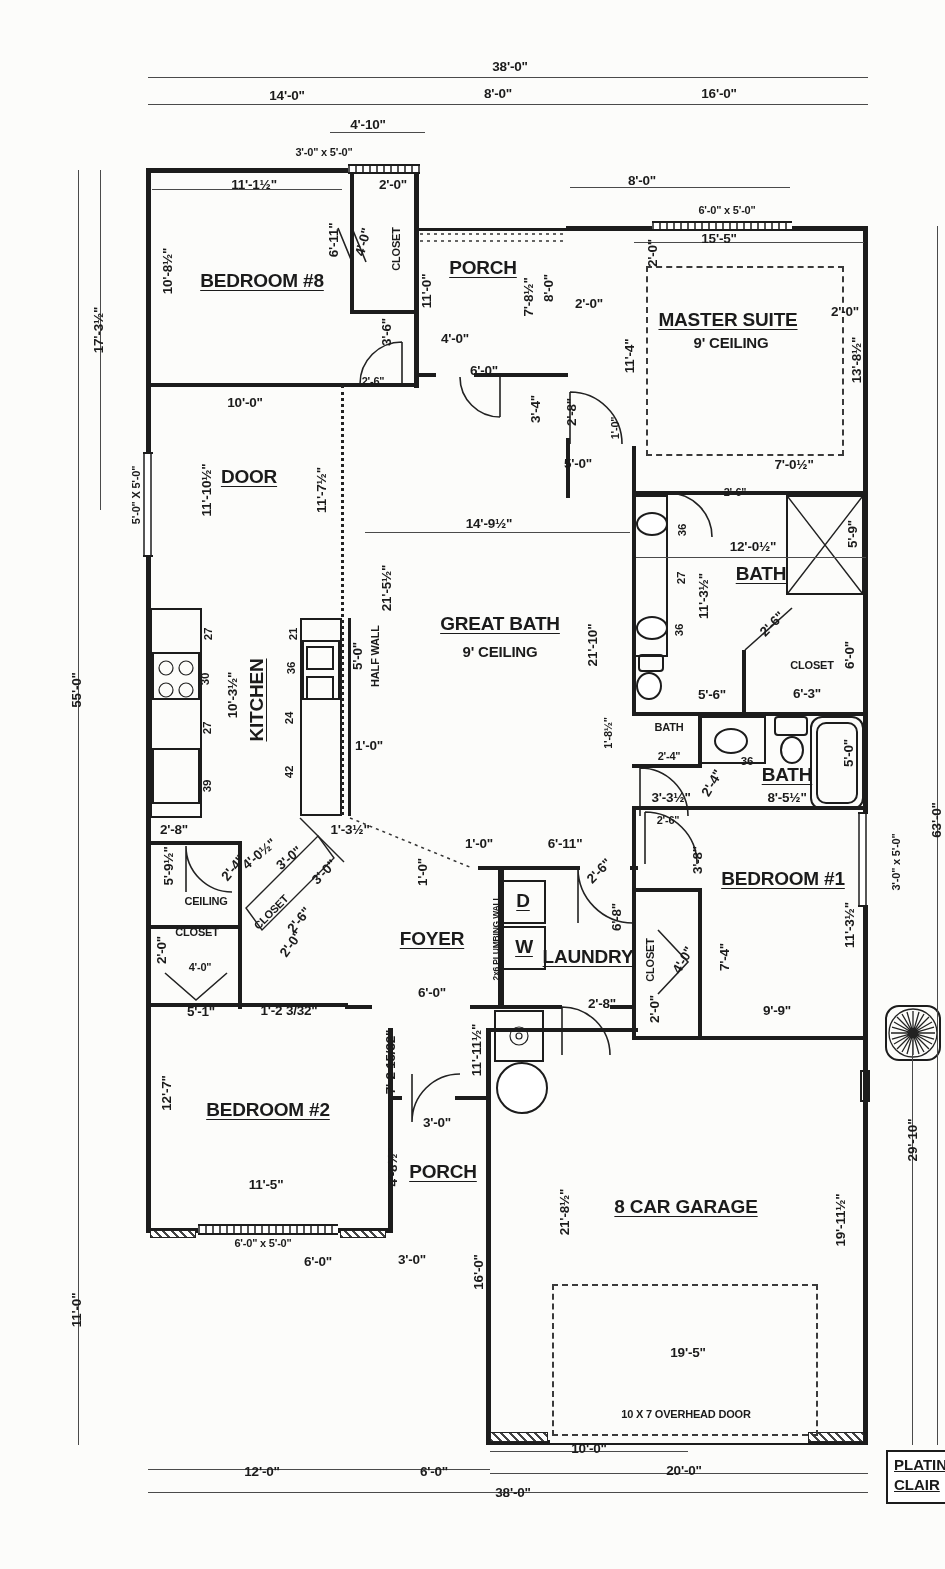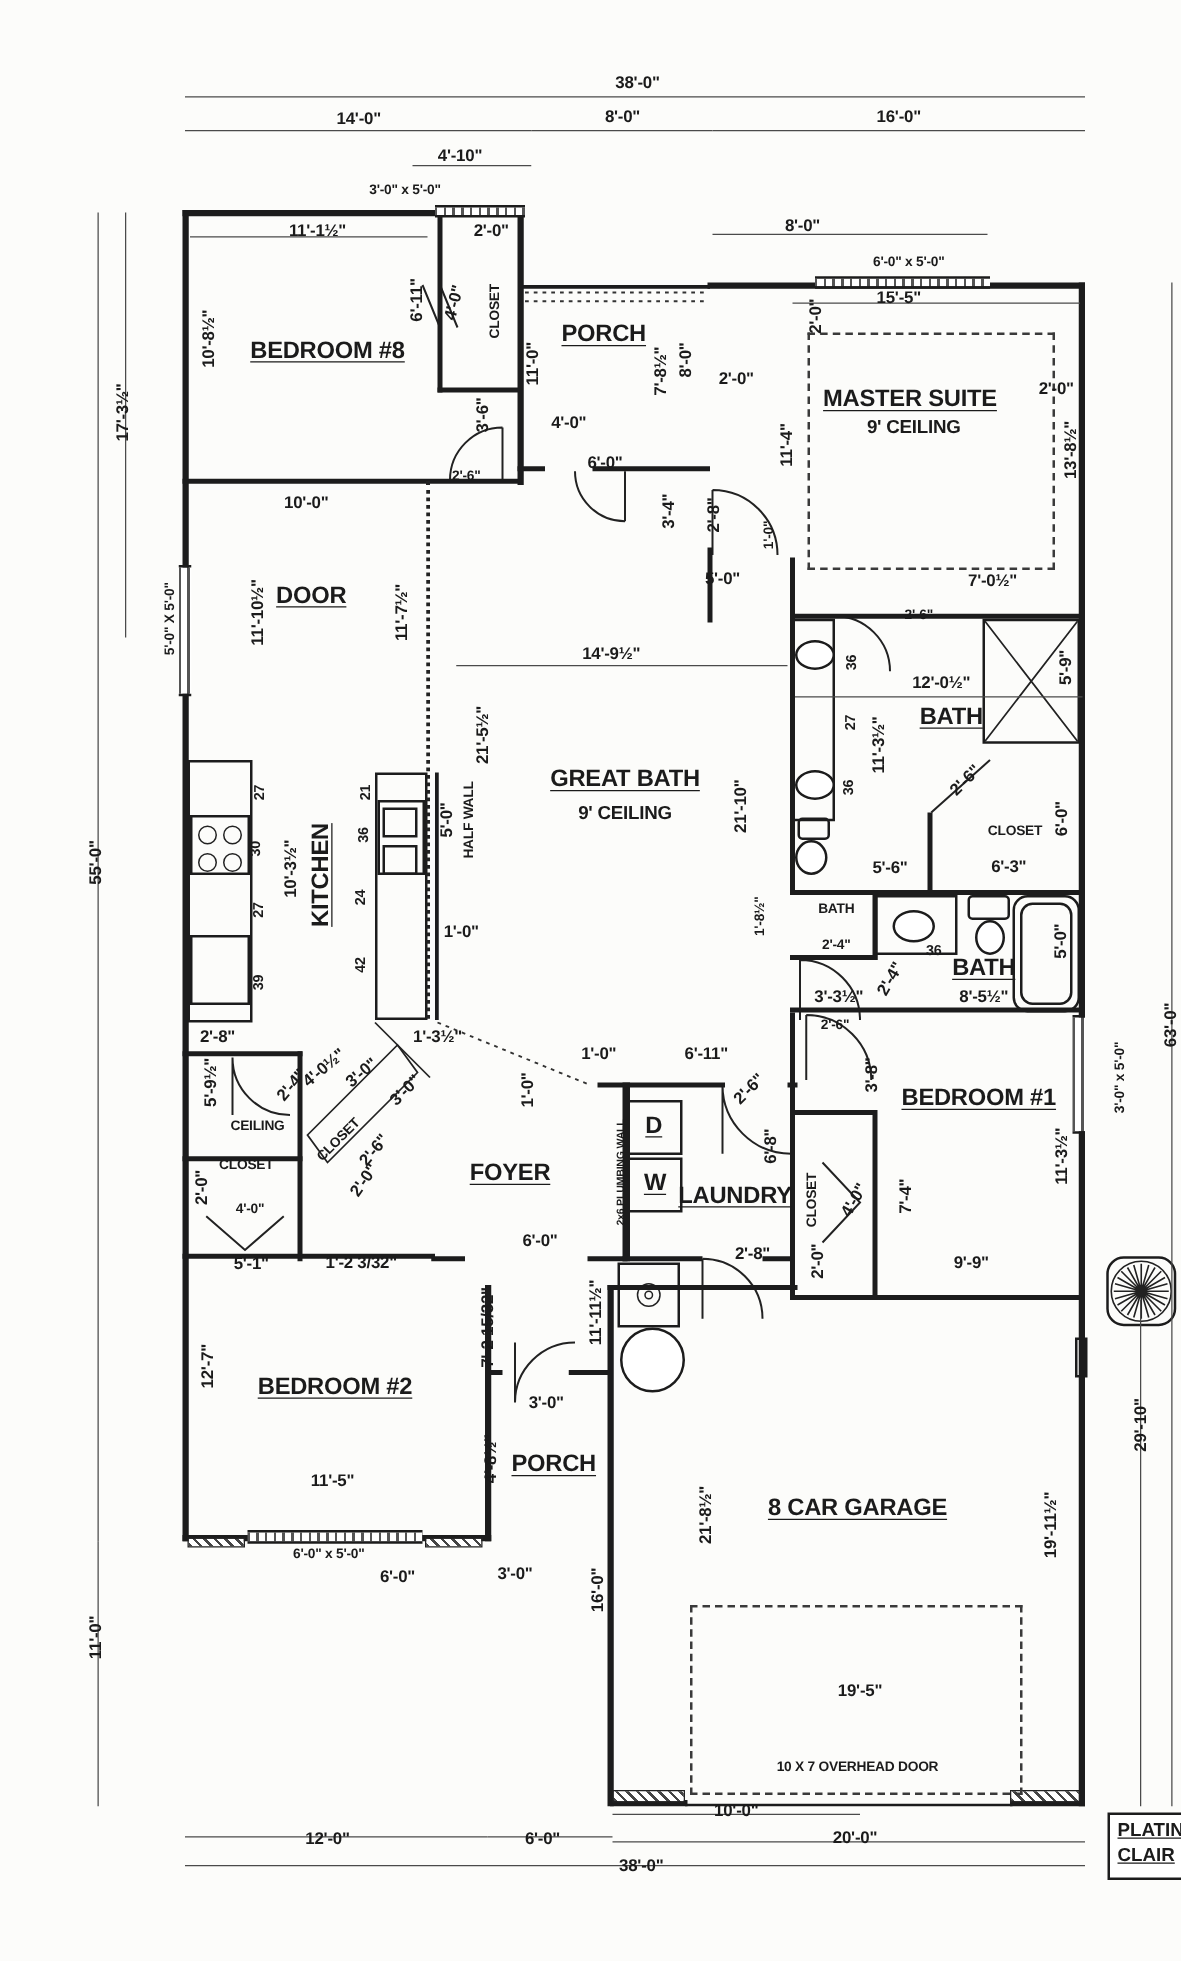--- a/index.html
+++ b/index.html
@@ -194,21 +194,21 @@
     <span class="lbl c-room" style="left: 257px; top: 700px; transform: translate(-50%, -50%) rotate(-90deg);">KITCHEN</span>
     <span class="lbl c-room" style="left: 761px; top: 574px; transform: translate(-50%, -50%) rotate(0deg);">BATH</span>
     <span class="lbl c-room" style="left: 787px; top: 775px; transform: translate(-50%, -50%) rotate(0deg);">BATH</span>
     <span class="lbl c-small" style="left: 669px; top: 727px; transform: translate(-50%, -50%) rotate(0deg);">BATH</span>
     <span class="lbl c-small" style="left: 206px; top: 901px; transform: translate(-50%, -50%) rotate(0deg);">CEILING</span>
     <span class="lbl c-small" style="left: 396px; top: 249px; transform: translate(-50%, -50%) rotate(-90deg);">CLOSET</span>
     <span class="lbl c-small" style="left: 812px; top: 665px; transform: translate(-50%, -50%) rotate(0deg);">CLOSET</span>
     <span class="lbl c-small" style="left: 271px; top: 912px; transform: translate(-50%, -50%) rotate(-45deg);">CLOSET</span>
     <span class="lbl c-small" style="left: 197px; top: 932px; transform: translate(-50%, -50%) rotate(0deg);">CLOSET</span>
     <span class="lbl c-small" style="left: 650px; top: 960px; transform: translate(-50%, -50%) rotate(-90deg);">CLOSET</span>
-    <span class="lbl c-room" style="left: 408px; top: 939px; transform: translate(-50%, -50%) rotate(0deg);">FOYER</span>
+    <span class="lbl c-room" style="left: 432px; top: 939px; transform: translate(-50%, -50%) rotate(0deg);">FOYER</span>
     <span class="lbl c-room" style="left: 588px; top: 957px; transform: translate(-50%, -50%) rotate(0deg);">LAUNDRY</span>
     <span class="lbl c-room" style="left: 783px; top: 879px; transform: translate(-50%, -50%) rotate(0deg);">BEDROOM #1</span>
     <span class="lbl c-room" style="left: 268px; top: 1110px; transform: translate(-50%, -50%) rotate(0deg);">BEDROOM #2</span>
     <span class="lbl c-room" style="left: 443px; top: 1172px; transform: translate(-50%, -50%) rotate(0deg);">PORCH</span>
     <span class="lbl c-room" style="left: 686px; top: 1207px; transform: translate(-50%, -50%) rotate(0deg);">8 CAR GARAGE</span>
     <span class="lbl c-small" style="left: 686px; top: 1414px; transform: translate(-50%, -50%) rotate(0deg);">10 X 7 OVERHEAD DOOR</span>
     <span class="lbl c-small" style="left: 375px; top: 656px; transform: translate(-50%, -50%) rotate(-90deg);">HALF WALL</span>
     <span class="lbl c-tiny" style="left: 496px; top: 938px; transform: translate(-50%, -50%) rotate(-90deg);">2x6 PLUMBING WALL</span>
     <span class="lbl c-room" style="left: 523px; top: 901px; transform: translate(-50%, -50%) rotate(0deg);">D</span>
     <span class="lbl c-room" style="left: 524px; top: 947px; transform: translate(-50%, -50%) rotate(0deg);">W</span>

